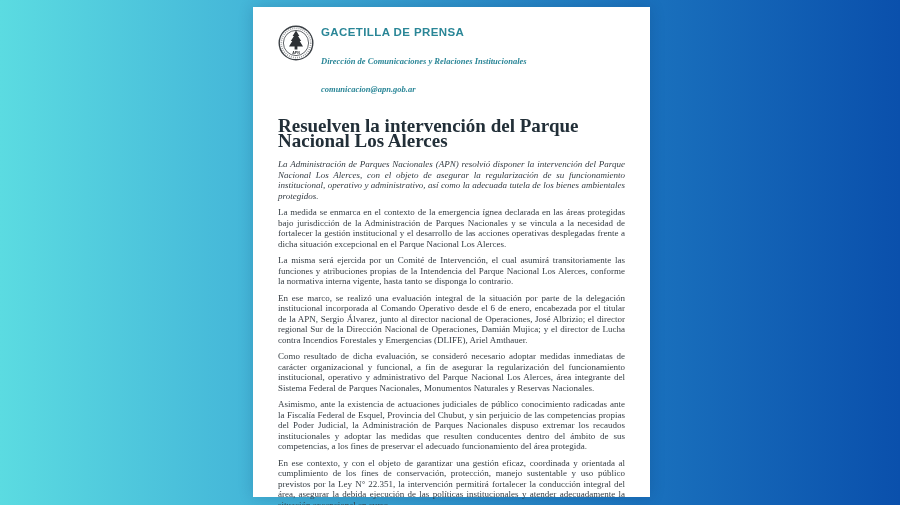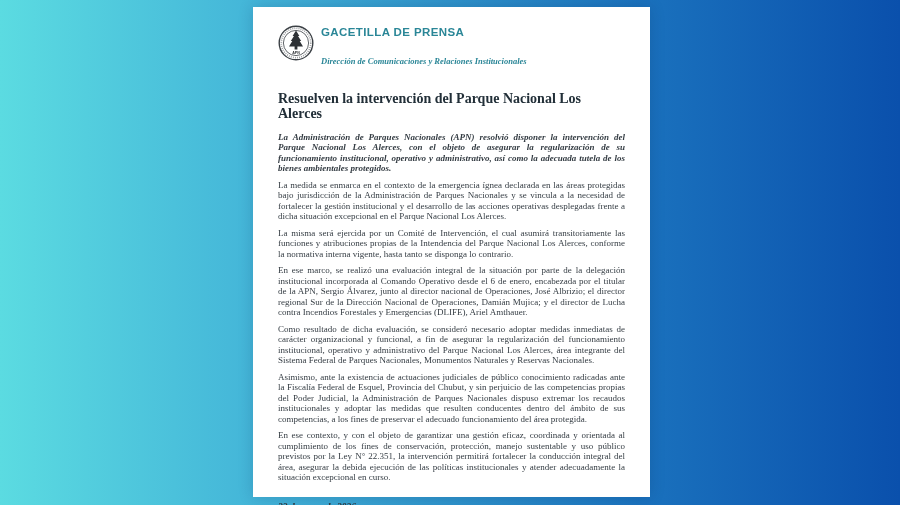--- a/index.html
+++ b/index.html
@@ -40,33 +40,33 @@
     font-weight:bold;
     font-size:8.5px;
     color:#2A8697;
     line-height:9.5px;
     margin-top:18px;
   }
   .headline{
     margin:24px 0 0 0;
     font-family:"Liberation Serif",serif;
     font-weight:bold;
-    font-size:14px;
+    font-size:19px;
     color:#222F38;
     line-height:15px;
   }
   .body-text{margin-top:11px;}
   .para{
     margin:0 0 6px 0;
     font-size:9px;
     line-height:10.5px;
     color:#343C43;
     text-align:justify;
   }
-  .para.lead{font-style:italic;font-weight:bold;}
+  .para.lead{font-style:italic;}
   .doc-date{
     margin-top:19px;
     font-size:9.5px;
     font-weight:bold;
     font-style:italic;
     color:#2B333A;
   }
 </style>
 </head>
 <body>
@@ -78,20 +78,21 @@
       <svg class="logo" width="36" height="36" viewBox="0 0 36 36" aria-hidden="true">
         <circle cx="18" cy="18" r="16.8" fill="#ffffff" stroke="#3B4045" stroke-width="1.4"></circle>
         <circle cx="18" cy="18" r="12.6" fill="none" stroke="#3B4045" stroke-width="0.8"></circle>
         <circle cx="18" cy="18" r="14.7" fill="none" stroke="#3B4045" stroke-width="1.6" stroke-dasharray="0.9 1.2" opacity="0.55"></circle>
         <path fill="#2E3236" d="M18 5.5 L14.6 11 L16 11 L12.8 16 L14.3 16 L11 21.5 L16.6 21.5 L16.6 24.5 L19.4 24.5 L19.4 21.5 L25 21.5 L21.7 16 L23.2 16 L20 11 L21.4 11 Z"></path>
         <text x="18" y="28.6" text-anchor="middle" font-family="Liberation Sans, sans-serif" font-size="3.6" font-weight="bold" fill="#2E3236">APN</text>
       </svg>
       <div class="header-text">
         <div class="org-title">GACETILLA DE PRENSA</div>
         <div class="org-subtitle">Dirección de Comunicaciones y Relaciones Institucionales</div>
+        <div class="org-email">comunicacion@apn.gob.ar</div>
       </div>
     </div>
 
     <h1 class="headline">Resuelven la intervención del Parque Nacional Los Alerces</h1>
 
     <div class="body-text">
       <p class="para lead">La Administración de Parques Nacionales (APN) resolvió disponer la intervención del Parque Nacional Los Alerces, con el objeto de asegurar la regularización de su funcionamiento institucional, operativo y administrativo, así como la adecuada tutela de los bienes ambientales protegidos.</p>
       <p class="para">La medida se enmarca en el contexto de la emergencia ígnea declarada en las áreas protegidas bajo jurisdicción de la Administración de Parques Nacionales y se vincula a la necesidad de fortalecer la gestión institucional y el desarrollo de las acciones operativas desplegadas frente a dicha situación excepcional en el Parque Nacional Los Alerces.</p>
       <p class="para">La misma será ejercida por un Comité de Intervención, el cual asumirá transitoriamente las funciones y atribuciones propias de la Intendencia del Parque Nacional Los Alerces, conforme la normativa interna vigente, hasta tanto se disponga lo contrario.</p>
       <p class="para">En ese marco, se realizó una evaluación integral de la situación por parte de la delegación institucional incorporada al Comando Operativo desde el 6 de enero, encabezada por el titular de la APN, Sergio Álvarez, junto al director nacional de Operaciones, José Albrizio; el director regional Sur de la Dirección Nacional de Operaciones, Damián Mujica; y el director de Lucha contra Incendios Forestales y Emergencias (DLIFE), Ariel Amthauer.</p>

